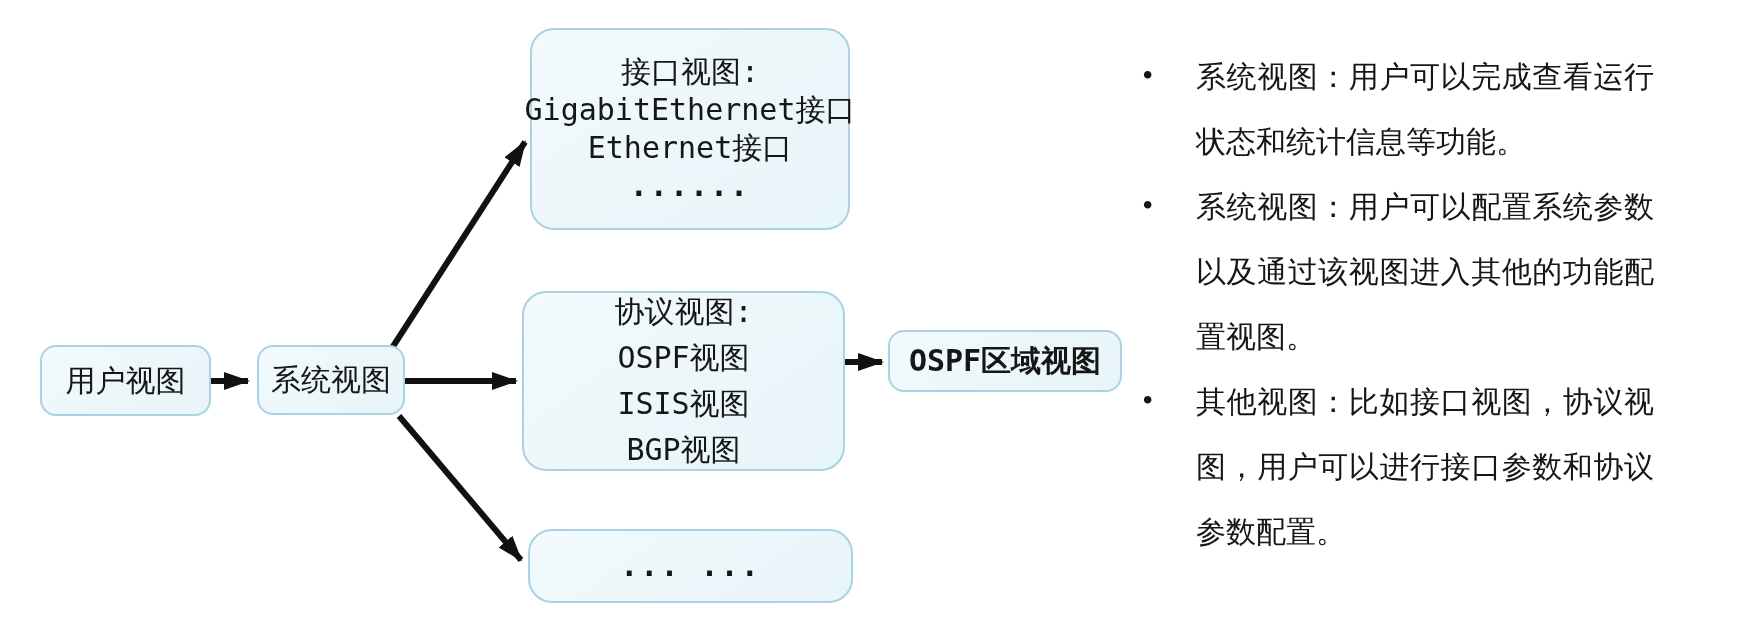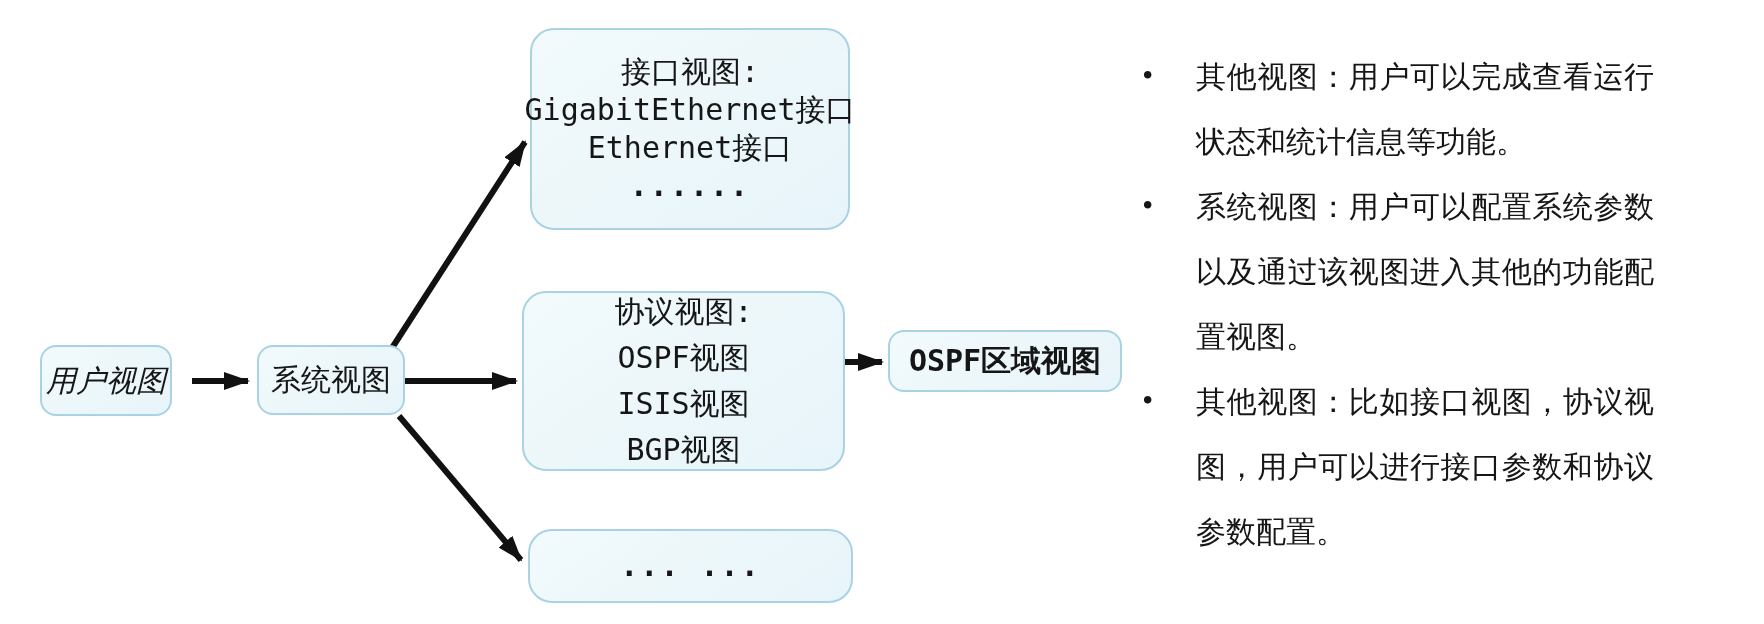--- a/index.html
+++ b/index.html
@@ -34,21 +34,21 @@
     align-items: center;
     justify-content: center;
     font-family: "DejaVu Sans Mono", "DejaVu Serif", monospace;
     font-size: 30px;
     line-height: 38px;
     color: #161616;
     text-align: center;
     white-space: nowrap;
   }
   .box.big { border-radius: 24px; }
-  #user-view-box   { left: 40px;  top: 345px; width: 132px; height: 71px; font-style: italic; }
+  #user-view-box   { left: 40px;  top: 345px; width: 171px; height: 71px; }
   #system-view-box { left: 257px; top: 345px; width: 148px; height: 70px; }
   #interface-box   { left: 530px; top: 28px;  width: 320px; height: 202px; }
   #protocol-box    { left: 522px; top: 291px; width: 323px; height: 180px; justify-content: space-between; }
   #other-box       { left: 528px; top: 529px; width: 325px; height: 74px; font-weight: bold; letter-spacing: 2px; }
   #ospf-area-box   { left: 888px; top: 330px; width: 234px; height: 62px; font-weight: bold; }
   .dots-line { font-weight: bold; letter-spacing: 2px; }
   #notes {
     position: absolute;
     left: 1140px;
     top: 44px;
@@ -113,21 +113,21 @@
     <span>... ...</span>
   </div>
 
   <div id="ospf-area-box" class="box">
     <span>OSPF区域视图</span>
   </div>
 
   <div id="notes">
     <div class="note-item">
       <span class="note-marker">•</span>
-      <span class="note-text">其他视图：用户可以完成查看运行状态和统计信息等功能。</span>
+      <span class="note-text">系统视图：用户可以完成查看运行状态和统计信息等功能。</span>
     </div>
     <div class="note-item">
       <span class="note-marker">•</span>
       <span class="note-text">系统视图：用户可以配置系统参数以及通过该视图进入其他的功能配置视图。</span>
     </div>
     <div class="note-item">
       <span class="note-marker">•</span>
       <span class="note-text">其他视图：比如接口视图，协议视图，用户可以进行接口参数和协议参数配置。</span>
     </div>
   </div>

